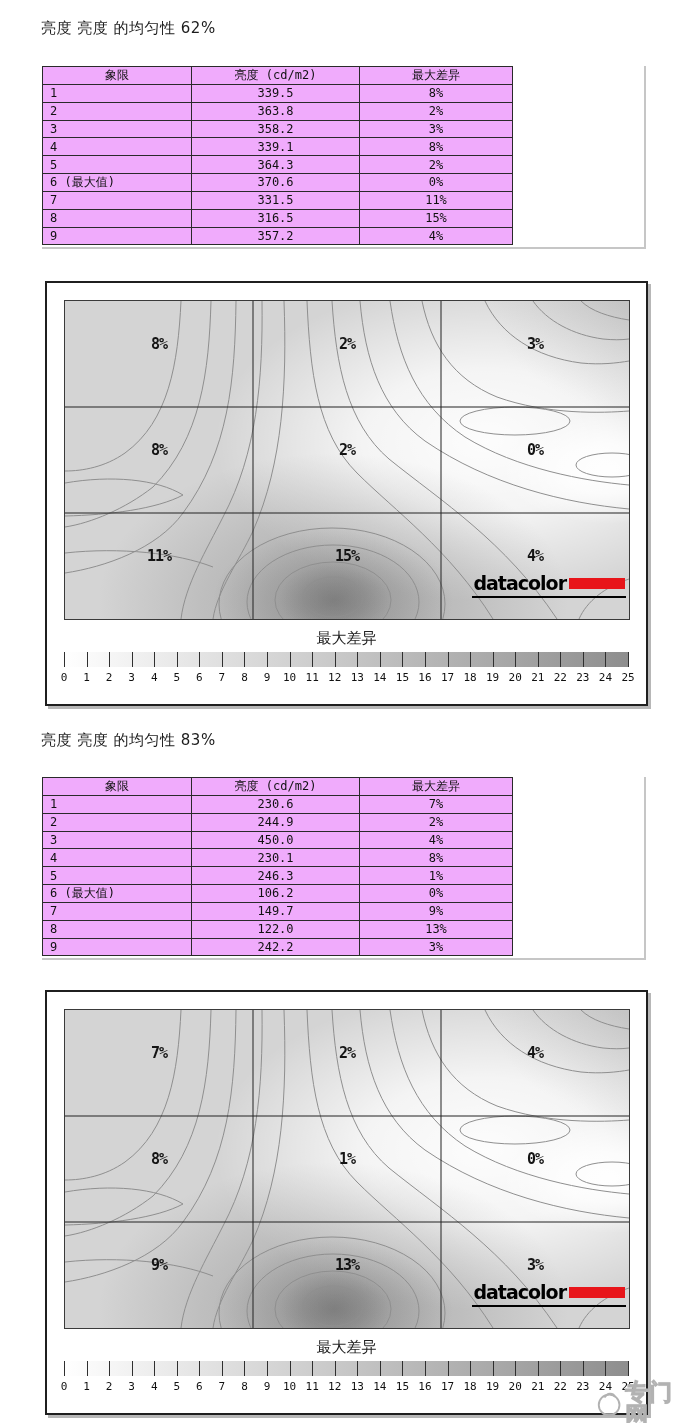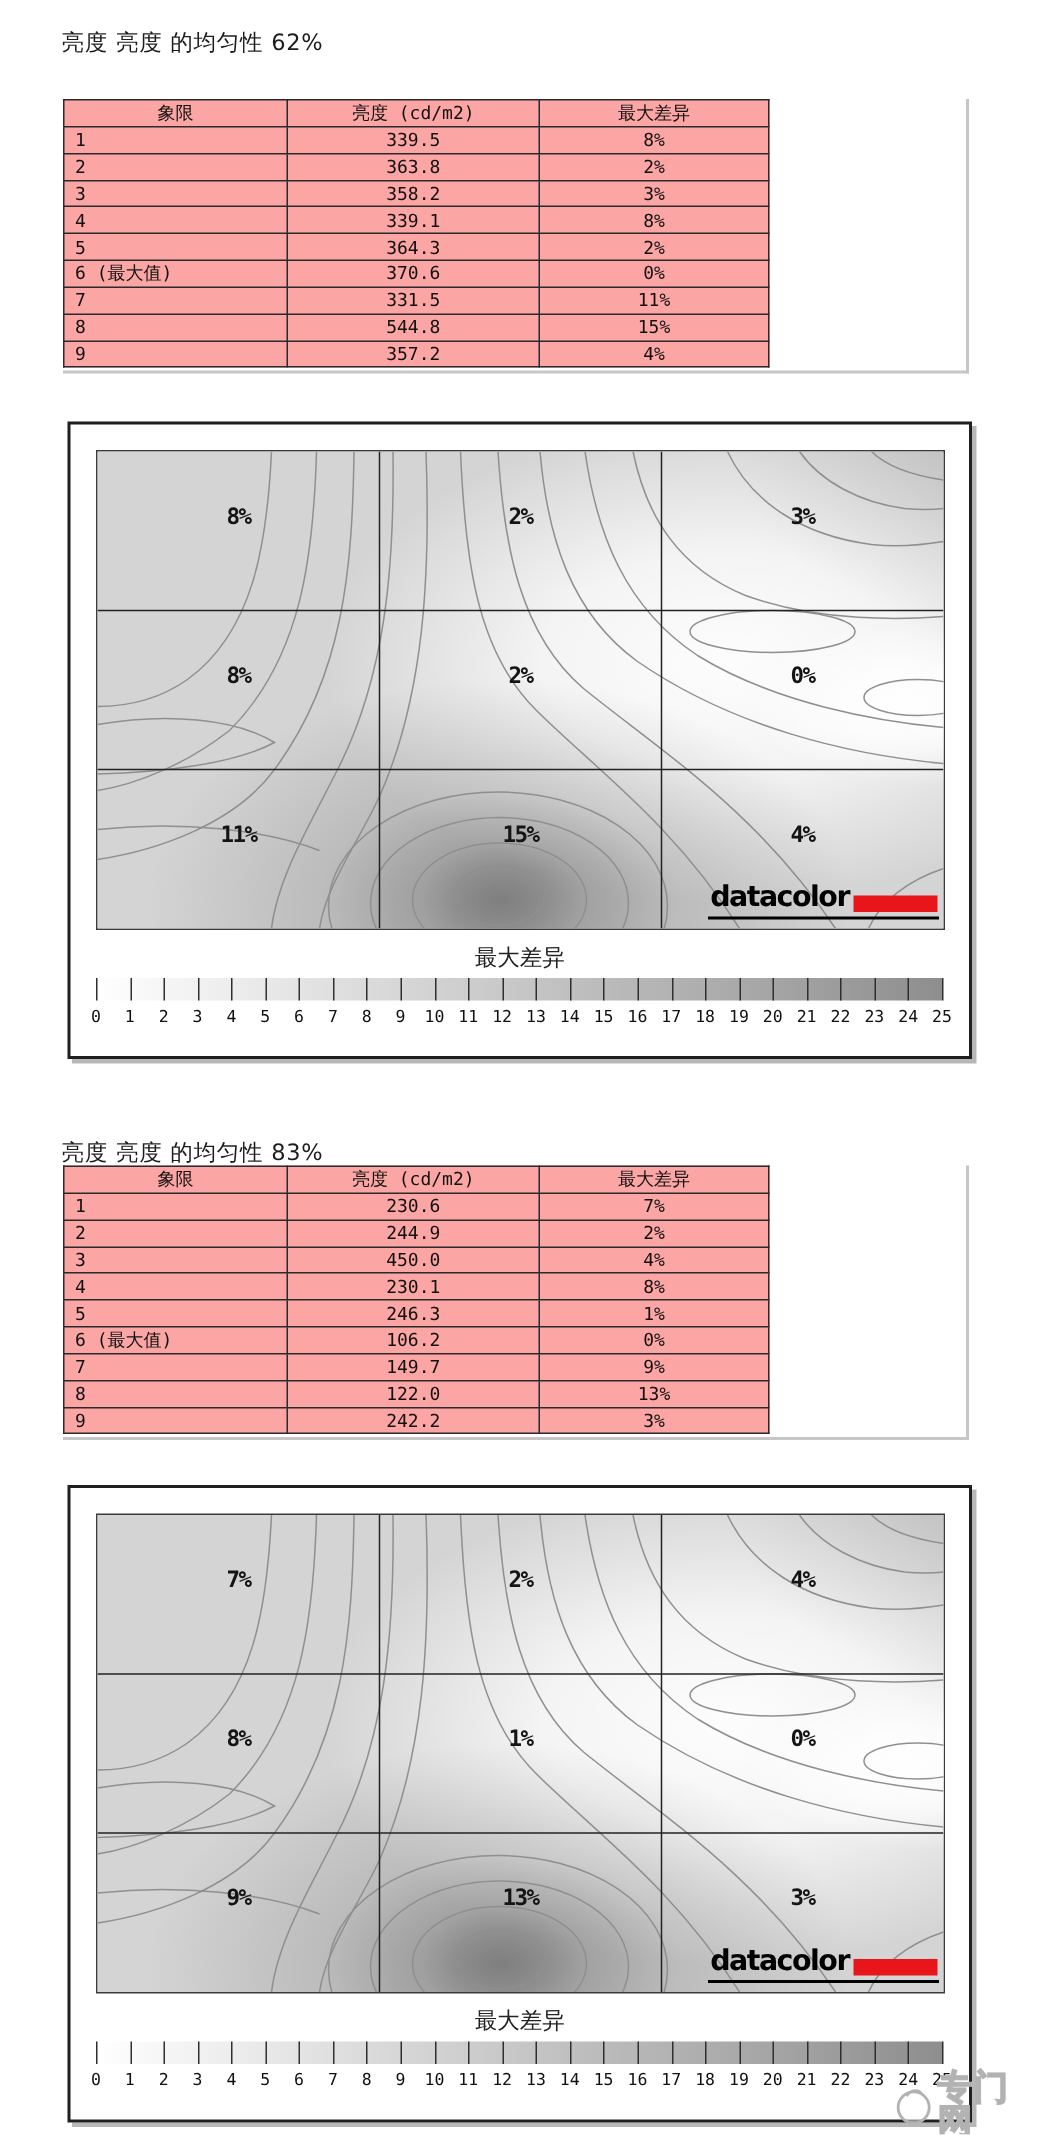--- a/index.html
+++ b/index.html
@@ -1,48 +1,48 @@
 <!DOCTYPE html>
 <html><head>
 <meta charset="utf-8">
 <style>
   html,body{margin:0;padding:0;background:#ffffff;}
   .page{position:relative;width:693px;height:1423px;background:#fff;overflow:hidden;
         font-family:"DejaVu Sans","Liberation Sans",sans-serif;}
 
   .section-title{position:absolute;left:41px;font-size:15px;color:#1c1c1c;letter-spacing:0.5px;}
   #s1-title{top:19px;}
-  #s2-title{top:731px;margin-top:28px;}
+  #s2-title{top:731px;}
 
   .table-wrap{position:absolute;left:42px;width:602px;height:181px;
               border-right:2px solid #c6c6c6;border-bottom:2px solid #c6c6c6;background:#fff;}
   #s1-table{top:66px;}
   #s2-table{top:777px;}
   table.lum{border-collapse:collapse;width:470px;table-layout:fixed;
             font-family:"DejaVu Sans Mono","Liberation Mono",monospace;
-            font-size:12px;color:#111;background:#fca5a5;}
+            font-size:12px;color:#111;background:#f0abfc;}
   table.lum th,table.lum td{border:1px solid #2a2a2a;height:16.8px;padding:0 4px;
             font-weight:normal;white-space:nowrap;overflow:hidden;}
   table.lum th{text-align:center;}
   table.lum td{text-align:center;}
   table.lum td:first-child{text-align:left;padding-left:7px;}
 
   .plot-box{position:absolute;left:45px;width:599px;height:421px;border:2px solid #1f1f1f;
             background:#fff;box-shadow:3px 3px 0 #b7b7b7;}
   #plot1{top:281px;}
   #plot2{top:990px;}
   .plot-inner{position:absolute;left:17px;top:17px;width:564px;height:318px;border:1px solid #3a3a3a;}
   svg.field{position:absolute;left:0;top:0;width:564px;height:318px;display:block;}
   .plot-labels{position:absolute;left:0;top:0;width:564px;height:318px;display:grid;
                grid-template-columns:repeat(3,1fr);grid-template-rows:repeat(3,1fr);}
   .cell-label{display:flex;align-items:center;justify-content:center;transform:translateY(-10px);
               font-family:"DejaVu Sans Mono","Liberation Mono",monospace;font-weight:bold;
               font-size:15px;color:#141414;letter-spacing:-1px;}
 
-  .logo{position:absolute;right:3px;bottom:6px;display:flex;align-items:flex-end;
+  .logo{position:absolute;right:3px;bottom:21px;display:flex;align-items:center;
         border-bottom:2px solid #000;padding:0 1px 3px 1px;}
   .logo-text{font-family:"DejaVu Sans","Liberation Sans",sans-serif;font-weight:bold;
              font-size:19px;line-height:1;color:#000;letter-spacing:-1px;}
   .logo-bar{width:56px;height:11px;margin-left:3px;background:#e8151a;}
 
   .bar-title{position:absolute;left:0;top:346px;width:100%;text-align:center;
              font-size:15px;color:#222;}
   .colorbar-area{position:absolute;left:17px;top:369px;width:564px;height:32px;}
   .colorbar-gradient{position:absolute;left:0;top:0;width:564px;height:15px;
              background:linear-gradient(to right,#ffffff,#8e8e8e);}
@@ -168,21 +168,21 @@
             <td>370.6</td>
             <td>0%</td>
           </tr>
           <tr>
             <td>7</td>
             <td>331.5</td>
             <td>11%</td>
           </tr>
           <tr>
             <td>8</td>
-            <td>544.8</td>
+            <td>316.5</td>
             <td>15%</td>
           </tr>
           <tr>
             <td>9</td>
             <td>357.2</td>
             <td>4%</td>
           </tr>
         </tbody>
     </table>
   </div>

